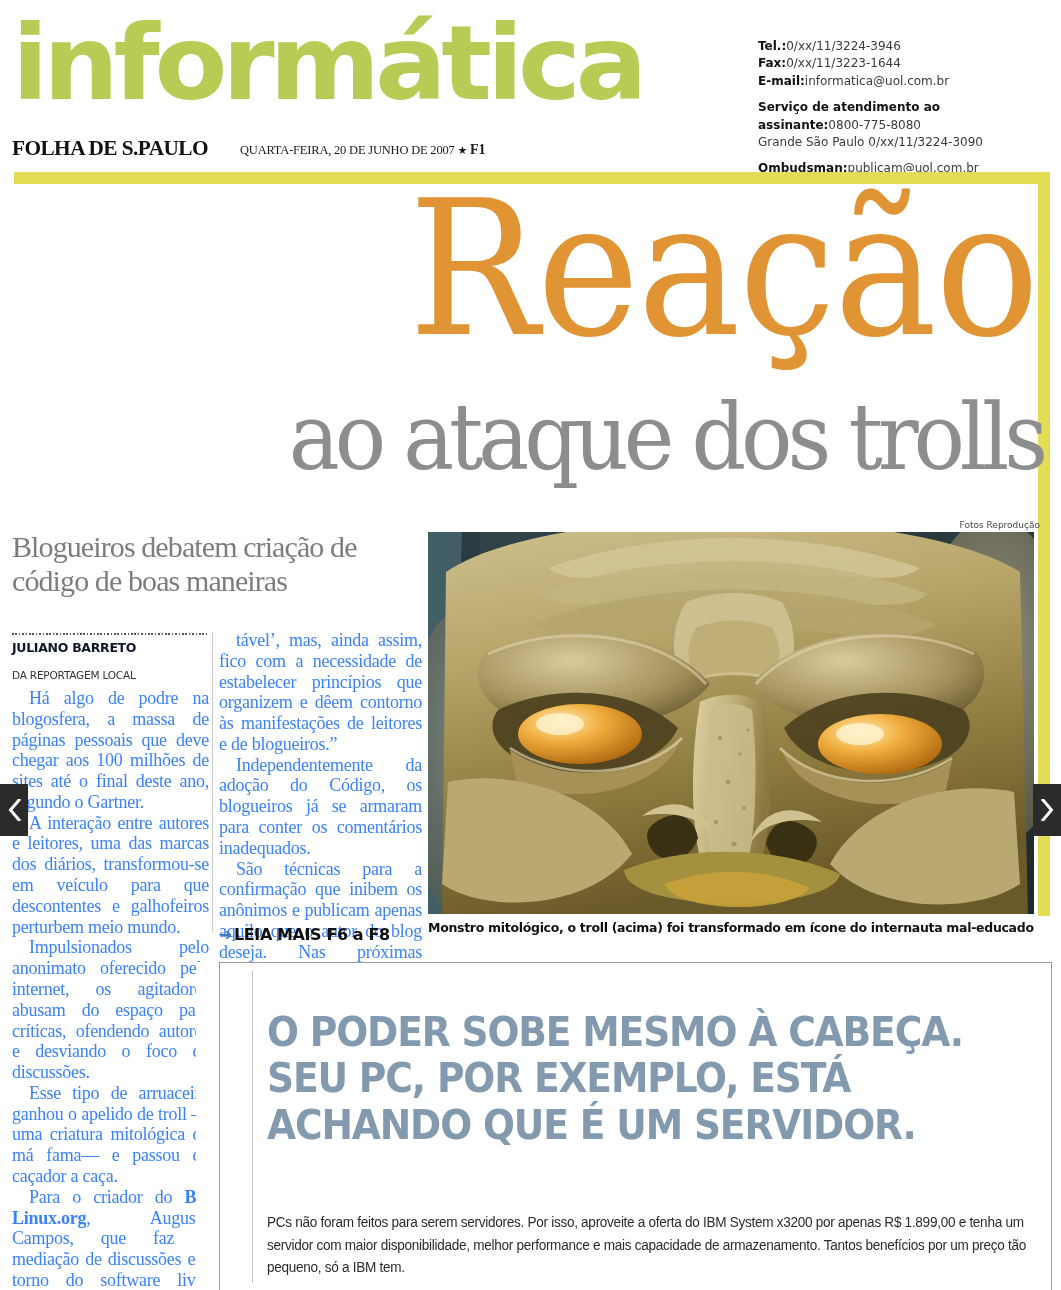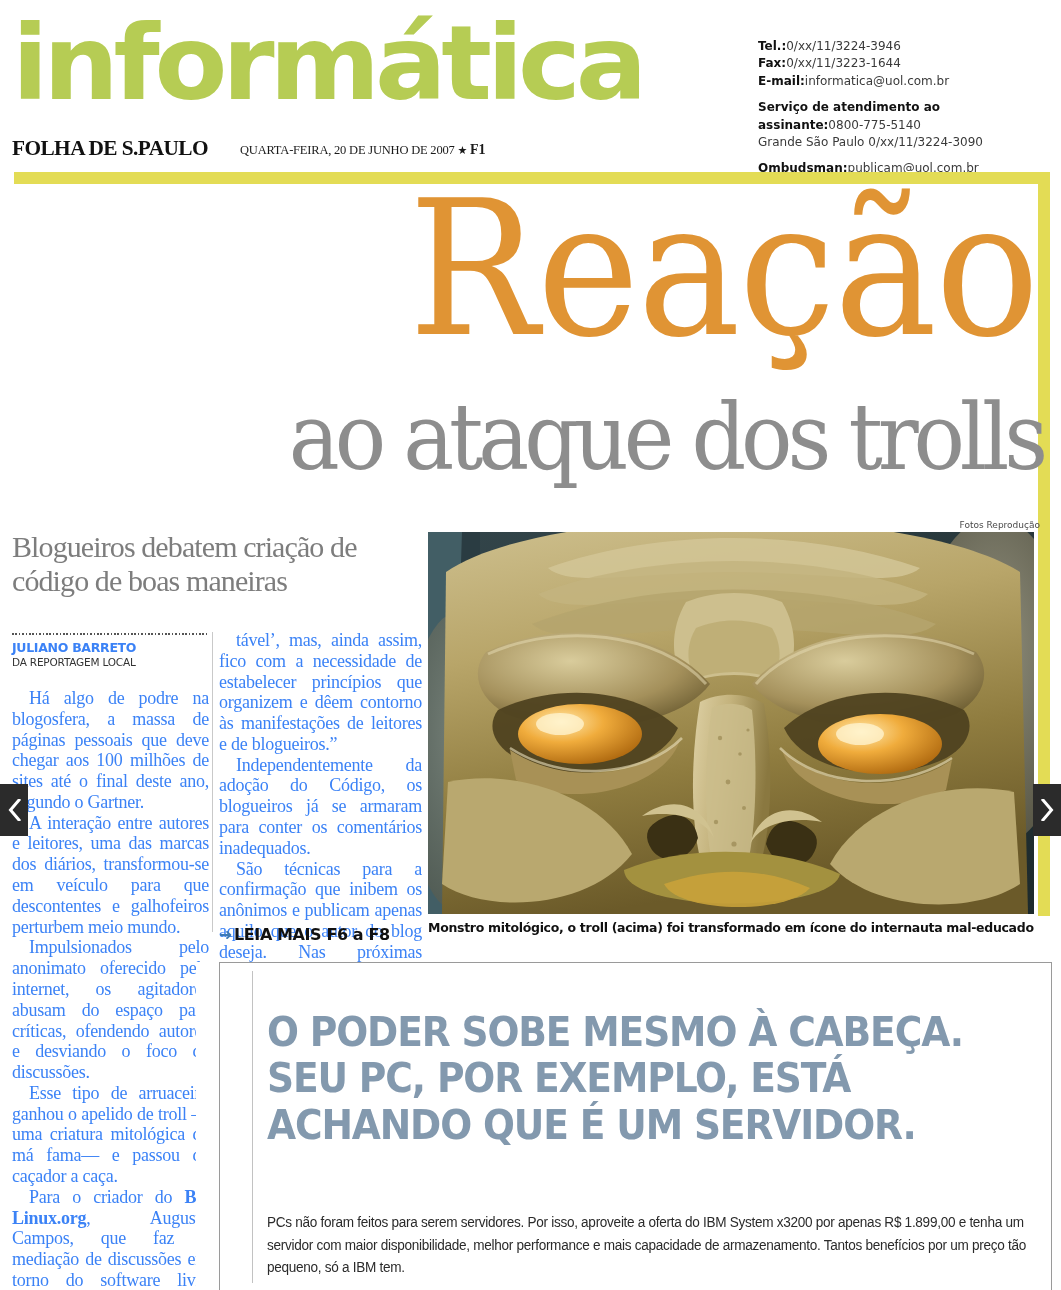--- a/index.html
+++ b/index.html
@@ -87,22 +87,22 @@
 
   
   .byline-rule{
     position:absolute;left:12px;top:633px;width:196px;height:2px;
     background:repeating-linear-gradient(to right,#555 0 1.6px,transparent 1.6px 3.4px);
   }
   .byline{
     position:absolute;left:12px;top:640px;width:200px;
     font-family:"DejaVu Sans", sans-serif;
   }
-  .byline .name{font-weight:700;font-size:12.5px;letter-spacing:-0.3px;color:#3b82f6;}
-  .byline .org{font-size:10.5px;letter-spacing:-0.2px;color:#333;margin-top:1px;}
+  .byline .name{font-weight:700;font-size:12.5px;letter-spacing:-0.3px;color:#0f172a;}
+  .byline .org{font-size:10.5px;letter-spacing:-0.2px;color:#333;margin-top:14px;}
 
   .col{
     position:absolute;
     font-family:"Liberation Serif", serif;
     font-size:18px;line-height:1.155;color:#3b82f6;
     text-align:justify;letter-spacing:-0.25px;
     -webkit-hyphens:auto;hyphens:auto;
   }
   .col p{margin:0;text-indent:17px;}
   .col1{left:12px;top:688px;width:197px;}
@@ -153,21 +153,21 @@
   <div class="masthead">
     <div class="logo-word">informática</div>
 
     <div class="contact-block">
       <div class="grp">
         <div><b>Tel.:</b><span>0/xx/11/3224-3946</span></div>
         <div><b>Fax:</b><span>0/xx/11/3223-1644</span></div>
         <div><b>E-mail:</b><span>informatica@uol.com.br</span></div>
       </div>
       <div class="grp">
-        <div><b>Serviço de atendimento ao assinante:</b><span>0800-775-5140</span></div>
+        <div><b>Serviço de atendimento ao assinante:</b><span>0800-775-8080</span></div>
         <div>Grande São Paulo 0/xx/11/3224-3090</div>
       </div>
       <div class="grp">
         <div><b>Ombudsman:</b><span>publicam@uol.com.br</span></div>
       </div>
     </div>
 
     <div class="folha">FOLHA DE S.PAULO</div>
     <div class="dateline">
       <span>QUARTA-FEIRA, 20 DE JUNHO DE 2007</span>

